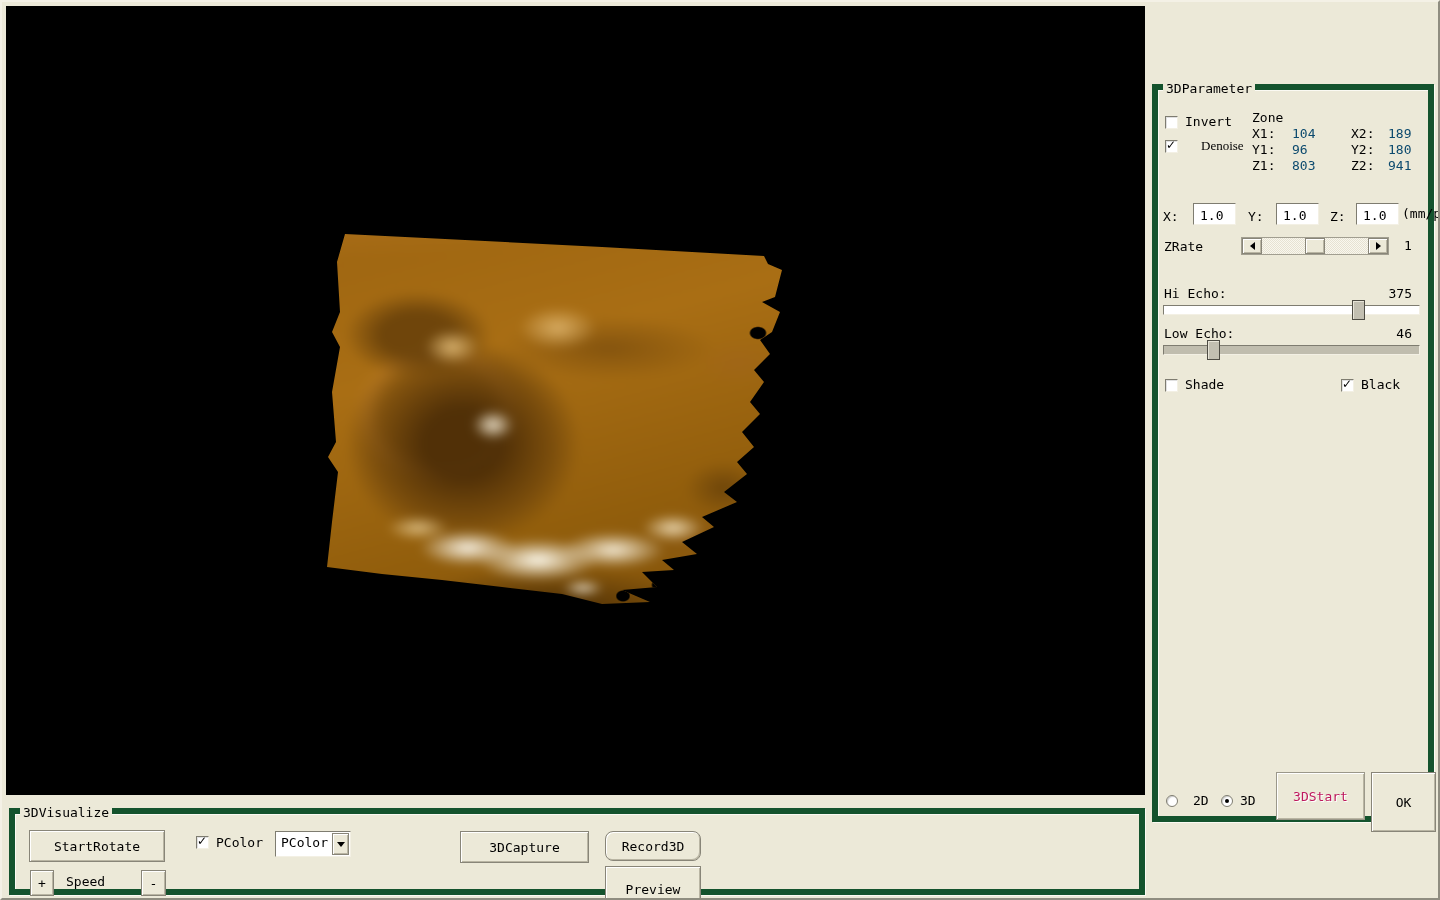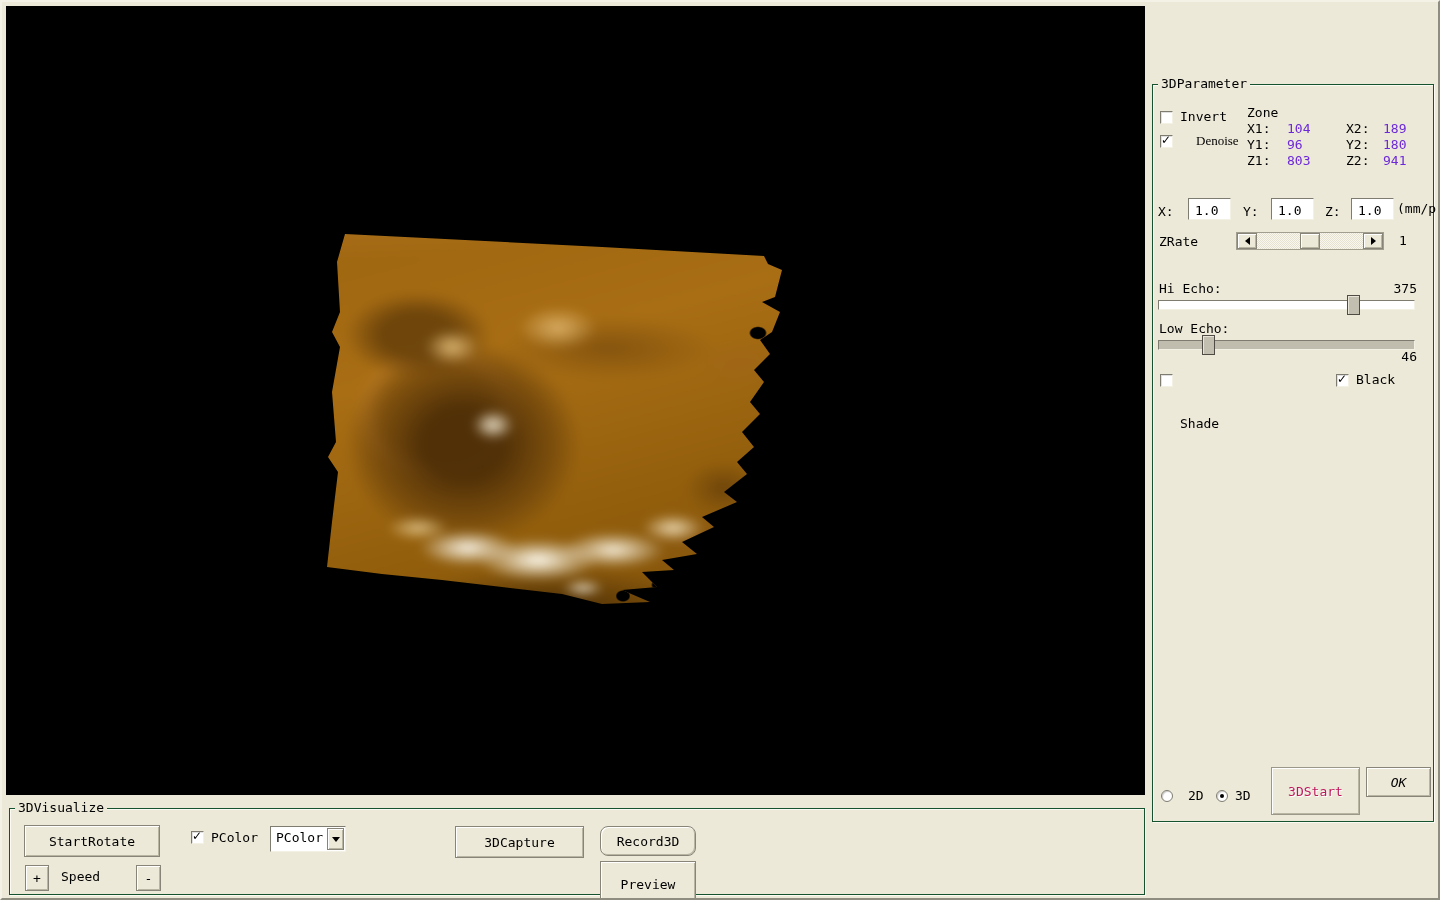--- a/index.html
+++ b/index.html
@@ -45,39 +45,39 @@
     position:absolute; inset:0;
     background-image:
       radial-gradient(12px 9px at 435px 105px, #000 60%, rgba(0,0,0,0) 75%),
       radial-gradient(16px 11px at 425px 298px, #000 60%, rgba(0,0,0,0) 75%),
       radial-gradient(14px 10px at 396px 332px, #000 60%, rgba(0,0,0,0) 75%),
       radial-gradient(18px 11px at 368px 349px, #000 60%, rgba(0,0,0,0) 75%),
       radial-gradient(12px 9px at 337px 357px, #000 60%, rgba(0,0,0,0) 75%),
       radial-gradient(10px 8px at 300px 368px, #000 60%, rgba(0,0,0,0) 75%);
   }
   
-  .groupbox { position:absolute; border:1px solid #14532d; box-shadow:inset 1px 1px 0 #fbfaf3, 1px 1px 0 #fbfaf3; }
+  .groupbox { position:absolute; border:6px solid #14532d; box-shadow:inset 1px 1px 0 #fbfaf3, 1px 1px 0 #fbfaf3; }
   .legend { position:absolute; top:-9px; left:5px; background:#ece9d8; padding:0 3px; line-height:15px; }
   .btn {
     position:absolute; display:flex; align-items:center; justify-content:center;
     background:#ece9d8; border:1px solid #888578;
     box-shadow:inset 1px 1px 0 #ffffff, inset -1px -1px 0 #b9b5a3;
     font:13px "DejaVu Sans Mono","Liberation Mono",monospace; cursor:default;
   }
   .btn.disabled { color:#be185d; text-shadow:1px 1px 0 #fff; border-color:#9b988a; }
   .cb {
     position:absolute; width:13px; height:13px; background:#fff;
     border:1px solid; border-color:#7e7c70 #f3f0e4 #f3f0e4 #7e7c70;
     box-shadow:inset 1px 1px 0 rgba(0,0,0,.12);
   }
   .cb.on::after { content:"✓"; position:absolute; left:0px; top:-3px; font:bold 12px "DejaVu Sans",sans-serif; color:#000; }
   .radio { position:absolute; width:12px; height:12px; border-radius:50%; background:#fff; border:1px solid #7e7c70; box-shadow:inset 1px 1px 1px rgba(0,0,0,.2); }
   .radio.on::after { content:""; position:absolute; left:3px; top:3px; width:4px; height:4px; border-radius:50%; background:#000; }
   .lbl { position:absolute; white-space:nowrap; line-height:15px; }
-  .blue { color:#6d28d9; }
+  .blue { color:#0c4a6e; }
   .field {
     position:absolute; background:#fff; border:1px solid; border-color:#7e7c70 #f3f0e4 #f3f0e4 #7e7c70;
     font:13px "DejaVu Sans Mono","Liberation Mono",monospace; padding:2px 4px 0 6px;
   }
   
   .sb { position:absolute; height:18px; border:1px solid #a19e90; background:conic-gradient(#f9f7ee 25%, #e6e2d2 0 50%, #f9f7ee 0 75%, #e6e2d2 0); background-size:2px 2px; }
   .sb-btn { position:absolute; top:0; width:20px; height:16px; background:#ece9d8; border:1px solid #888578; box-shadow:inset 1px 1px 0 #fff, inset -1px -1px 0 #b9b5a3; display:flex; align-items:center; justify-content:center; }
   .sb-btn.left { left:0; } .sb-btn.right { right:0; }
   .tri-l { width:0; height:0; border-top:4px solid transparent; border-bottom:4px solid transparent; border-right:5px solid #000; }
   .tri-r { width:0; height:0; border-top:4px solid transparent; border-bottom:4px solid transparent; border-left:5px solid #000; }
@@ -149,38 +149,38 @@
     <span class="lbl" style="left:246px;top:148px;">1</span>
 
     <span class="lbl" style="left:6px;top:196px;">Hi Echo:</span>
     <span class="lbl" style="right:16px;top:196px;">375</span>
     <div class="hslider" style="left:5px;top:210px;width:257px;">
       <div class="track white"></div>
       <div class="thumb" style="left: 189px;"></div>
     </div>
 
     <span class="lbl" style="left:6px;top:236px;">Low Echo:</span>
-    <span class="lbl" style="right:16px;top:236px;margin-top:28px;">46</span>
+    <span class="lbl" style="right:16px;top:236px;">46</span>
     <div class="hslider" style="left:5px;top:250px;width:257px;">
       <div class="track gray"></div>
       <div class="thumb" style="left: 44px;"></div>
     </div>
 
     <span class="cb" style="left:7px;top:289px;"></span>
-    <span class="lbl" style="left:27px;top:287px;margin-top:44px;">Shade</span>
+    <span class="lbl" style="left:27px;top:287px;">Shade</span>
     <span class="cb on" style="left:183px;top:289px;"></span>
     <span class="lbl" style="left:203px;top:287px;">Black</span>
 
     <span class="radio" style="left:8px;top:705px;"></span>
     <span class="lbl" style="left:35px;top:703px;">2D</span>
     <span class="radio on" style="left:63px;top:705px;"></span>
     <span class="lbl" style="left:82px;top:703px;">3D</span>
 
     <button class="btn disabled" style="left:118px;top:682px;width:89px;height:48px;">3DStart</button>
-    <button class="btn" style="left:213px;top:682px;width:65px;height:30px;font-style:italic;">OK</button>
+    <button class="btn" style="left:213px;top:682px;width:65px;height:60px;">OK</button>
   </div>
 
   <div class="groupbox" style="left:7px;top:806px;width:1136px;height:87px;">
     <span class="legend">3DVisualize</span>
 
     <button class="btn" style="left:14px;top:16px;width:136px;height:32px;">StartRotate</button>
     <button class="btn" style="left:15px;top:56px;width:24px;height:26px;">+</button>
     <span class="lbl" style="left:51px;top:60px;">Speed</span>
     <button class="btn" style="left:126px;top:56px;width:25px;height:26px;">-</button>
 

